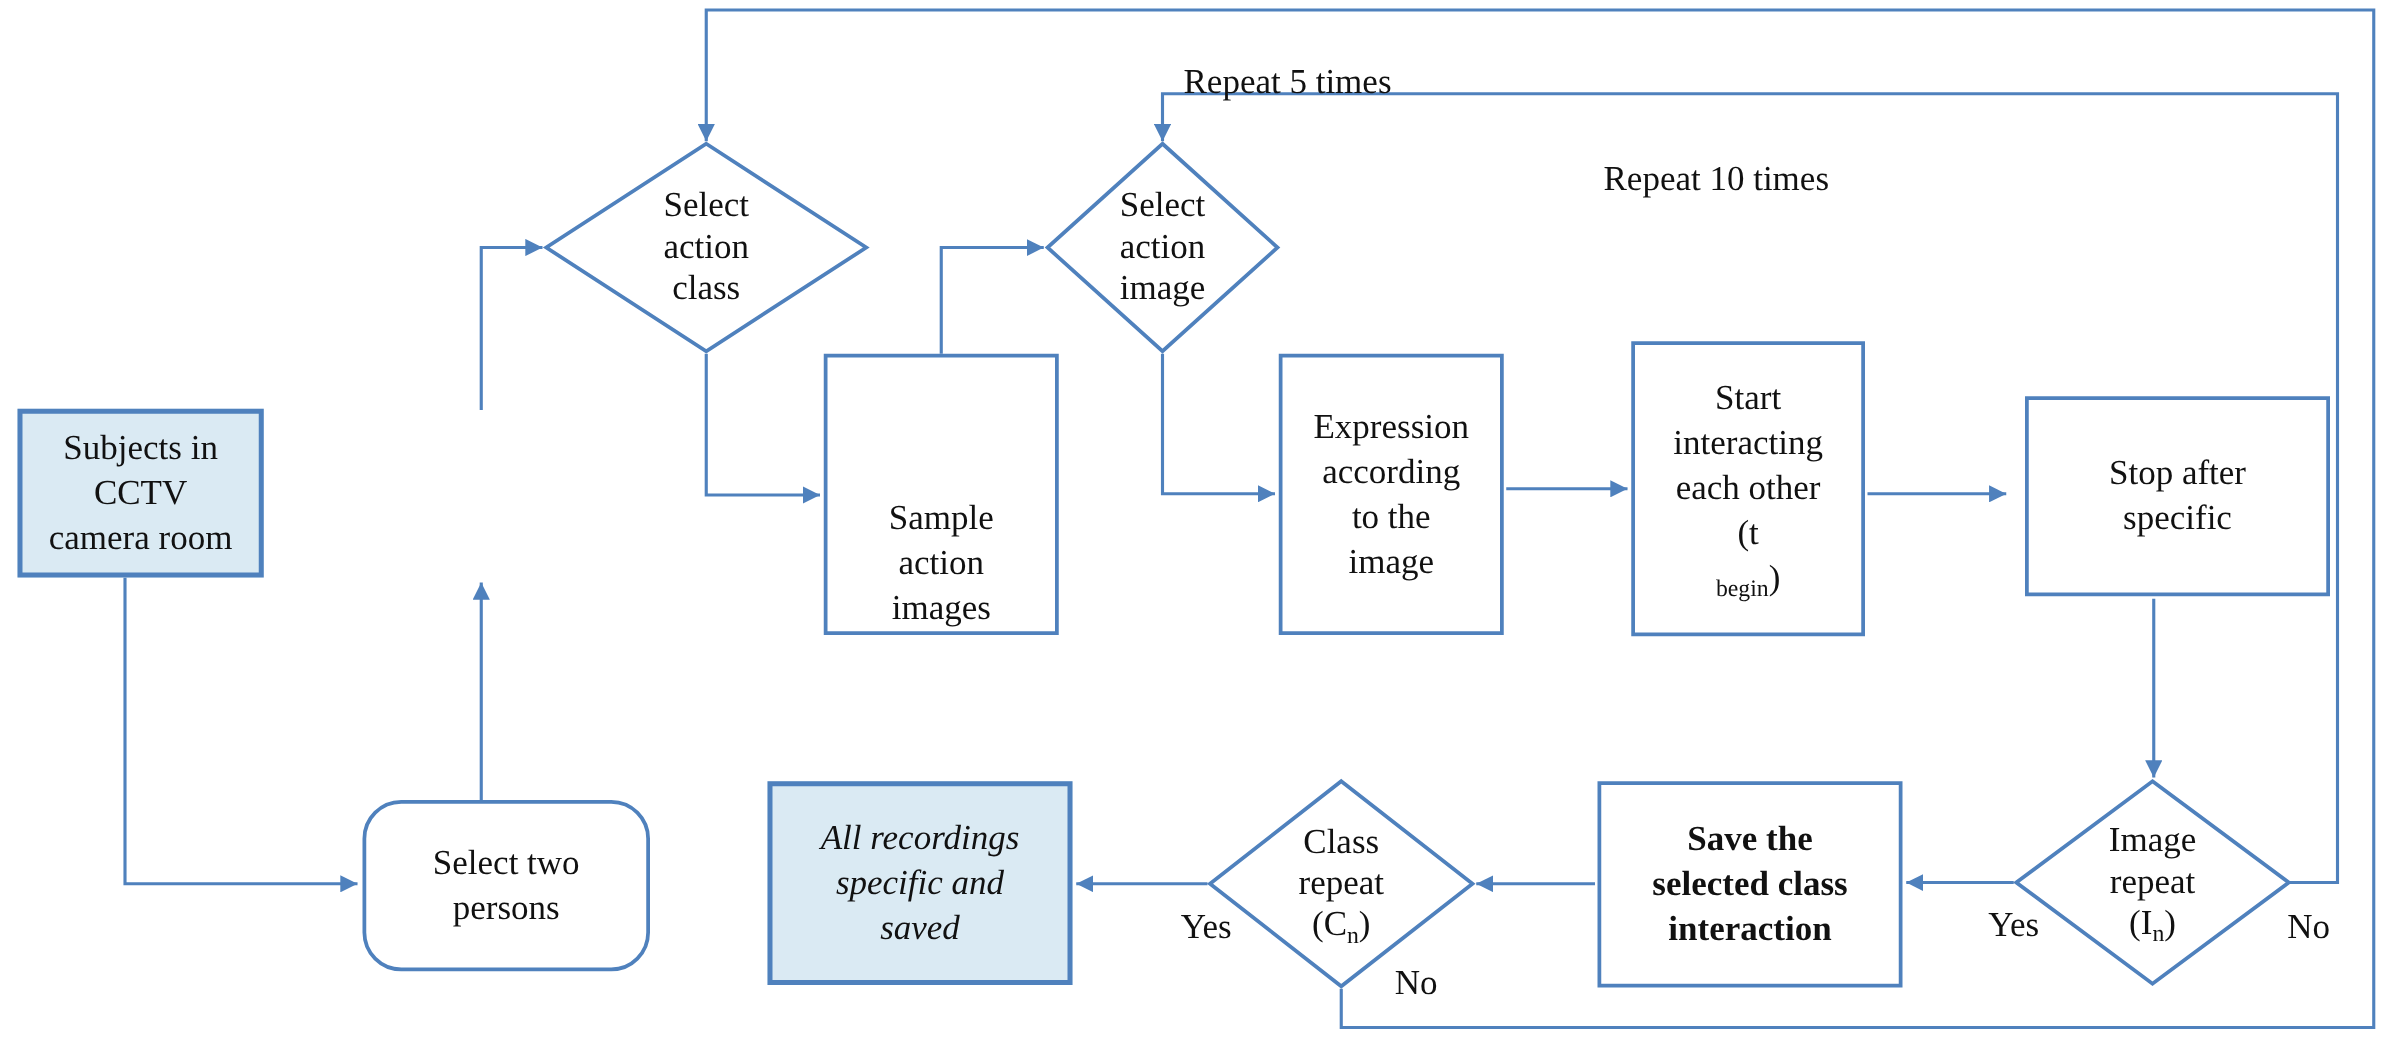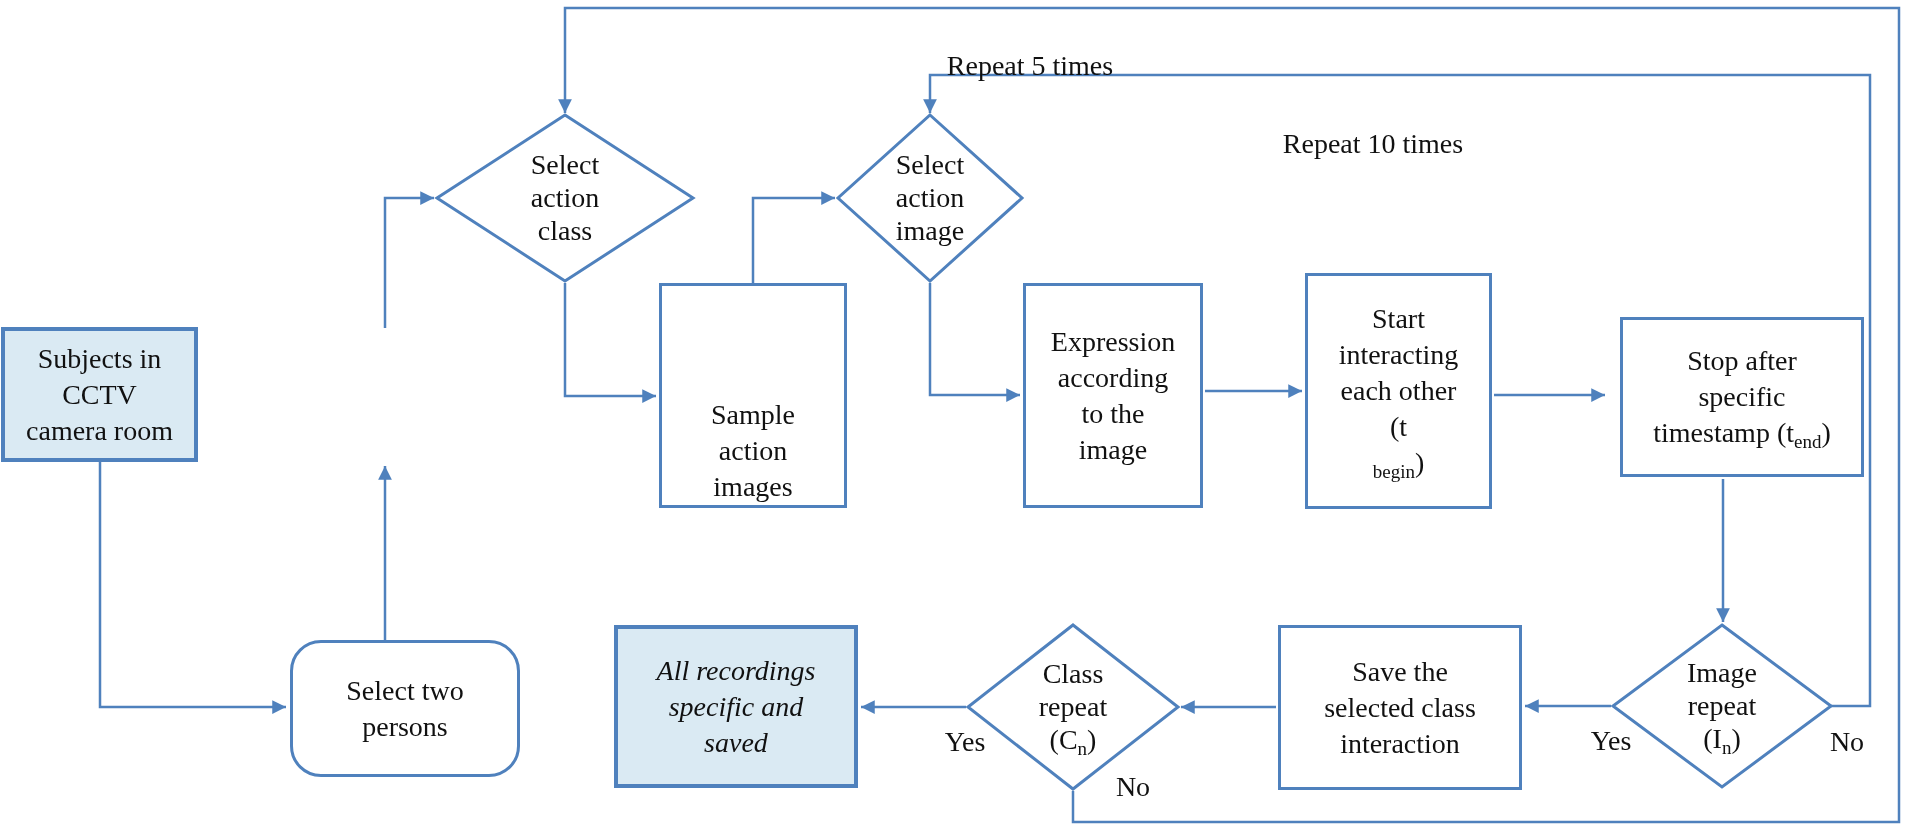--- a/index.html
+++ b/index.html
@@ -52,21 +52,21 @@
     <path d="M1611,706 L1525,706" fill="none" stroke="#4f81bd" stroke-width="2.5" marker-end="url(#arw)"></path>
     <path d="M1276,707 L1181,707" fill="none" stroke="#4f81bd" stroke-width="2.5" marker-end="url(#arw)"></path>
     <path d="M966,707 L861,707" fill="none" stroke="#4f81bd" stroke-width="2.5" marker-end="url(#arw)"></path>
 
     <polygon points="565,115 693,198 565,281 437,198" fill="#ffffff" stroke="#4f81bd" stroke-width="3"></polygon>
     <polygon points="930,115 1022,198 930,281 838,198" fill="#ffffff" stroke="#4f81bd" stroke-width="3"></polygon>
     <polygon points="1722,625 1831,706 1722,787 1613,706" fill="#ffffff" stroke="#4f81bd" stroke-width="3"></polygon>
     <polygon points="1073,625 1178,707 1073,789 968,707" fill="#ffffff" stroke="#4f81bd" stroke-width="3"></polygon>
   </svg>
 
-  <div class="node highlight" style="left:1px;top:327px;width:197px;height:135px;">
+  <div class="node highlight" style="left:14px;top:327px;width:197px;height:135px;">
     <div class="txt">
       <span>Subjects in</span>
       <span>CCTV</span>
       <span>camera room</span>
     </div>
   </div>
 
 
   <div class="node" style="left:290px;top:640px;width:230px;height:137px;border-radius:31px;">
     <div class="txt">
@@ -98,25 +98,24 @@
       <span>interacting</span>
       <span>each other</span>
       <span><span>(t</span><sub class="sb">begin</sub><span style="display:inline">)</span></span>
     </div>
   </div>
 
   <div class="node" style="left:1608px;top:317px;width:244px;height:160px;margin-left:12px;">
     <div class="txt">
       <span>Stop after</span>
       <span>specific</span>
-      <span><span style="display:inline">timestamp (t</span><sub class="sb">end</sub><span style="display:inline">)</span></span>
     </div>
   </div>
 
-  <div class="node" style="left:1278px;top:625px;width:244px;height:165px;">
+  <div class="node" style="left:1278px;top:625px;width:244px;height:165px;font-weight:bold;">
     <div class="txt">
       <span>Save the</span>
       <span>selected class</span>
       <span>interaction</span>
     </div>
   </div>
 
   <div class="node highlight" style="left:614px;top:625px;width:244px;height:163px;font-style:italic;">
     <div class="txt">
       <span>All recordings</span>

